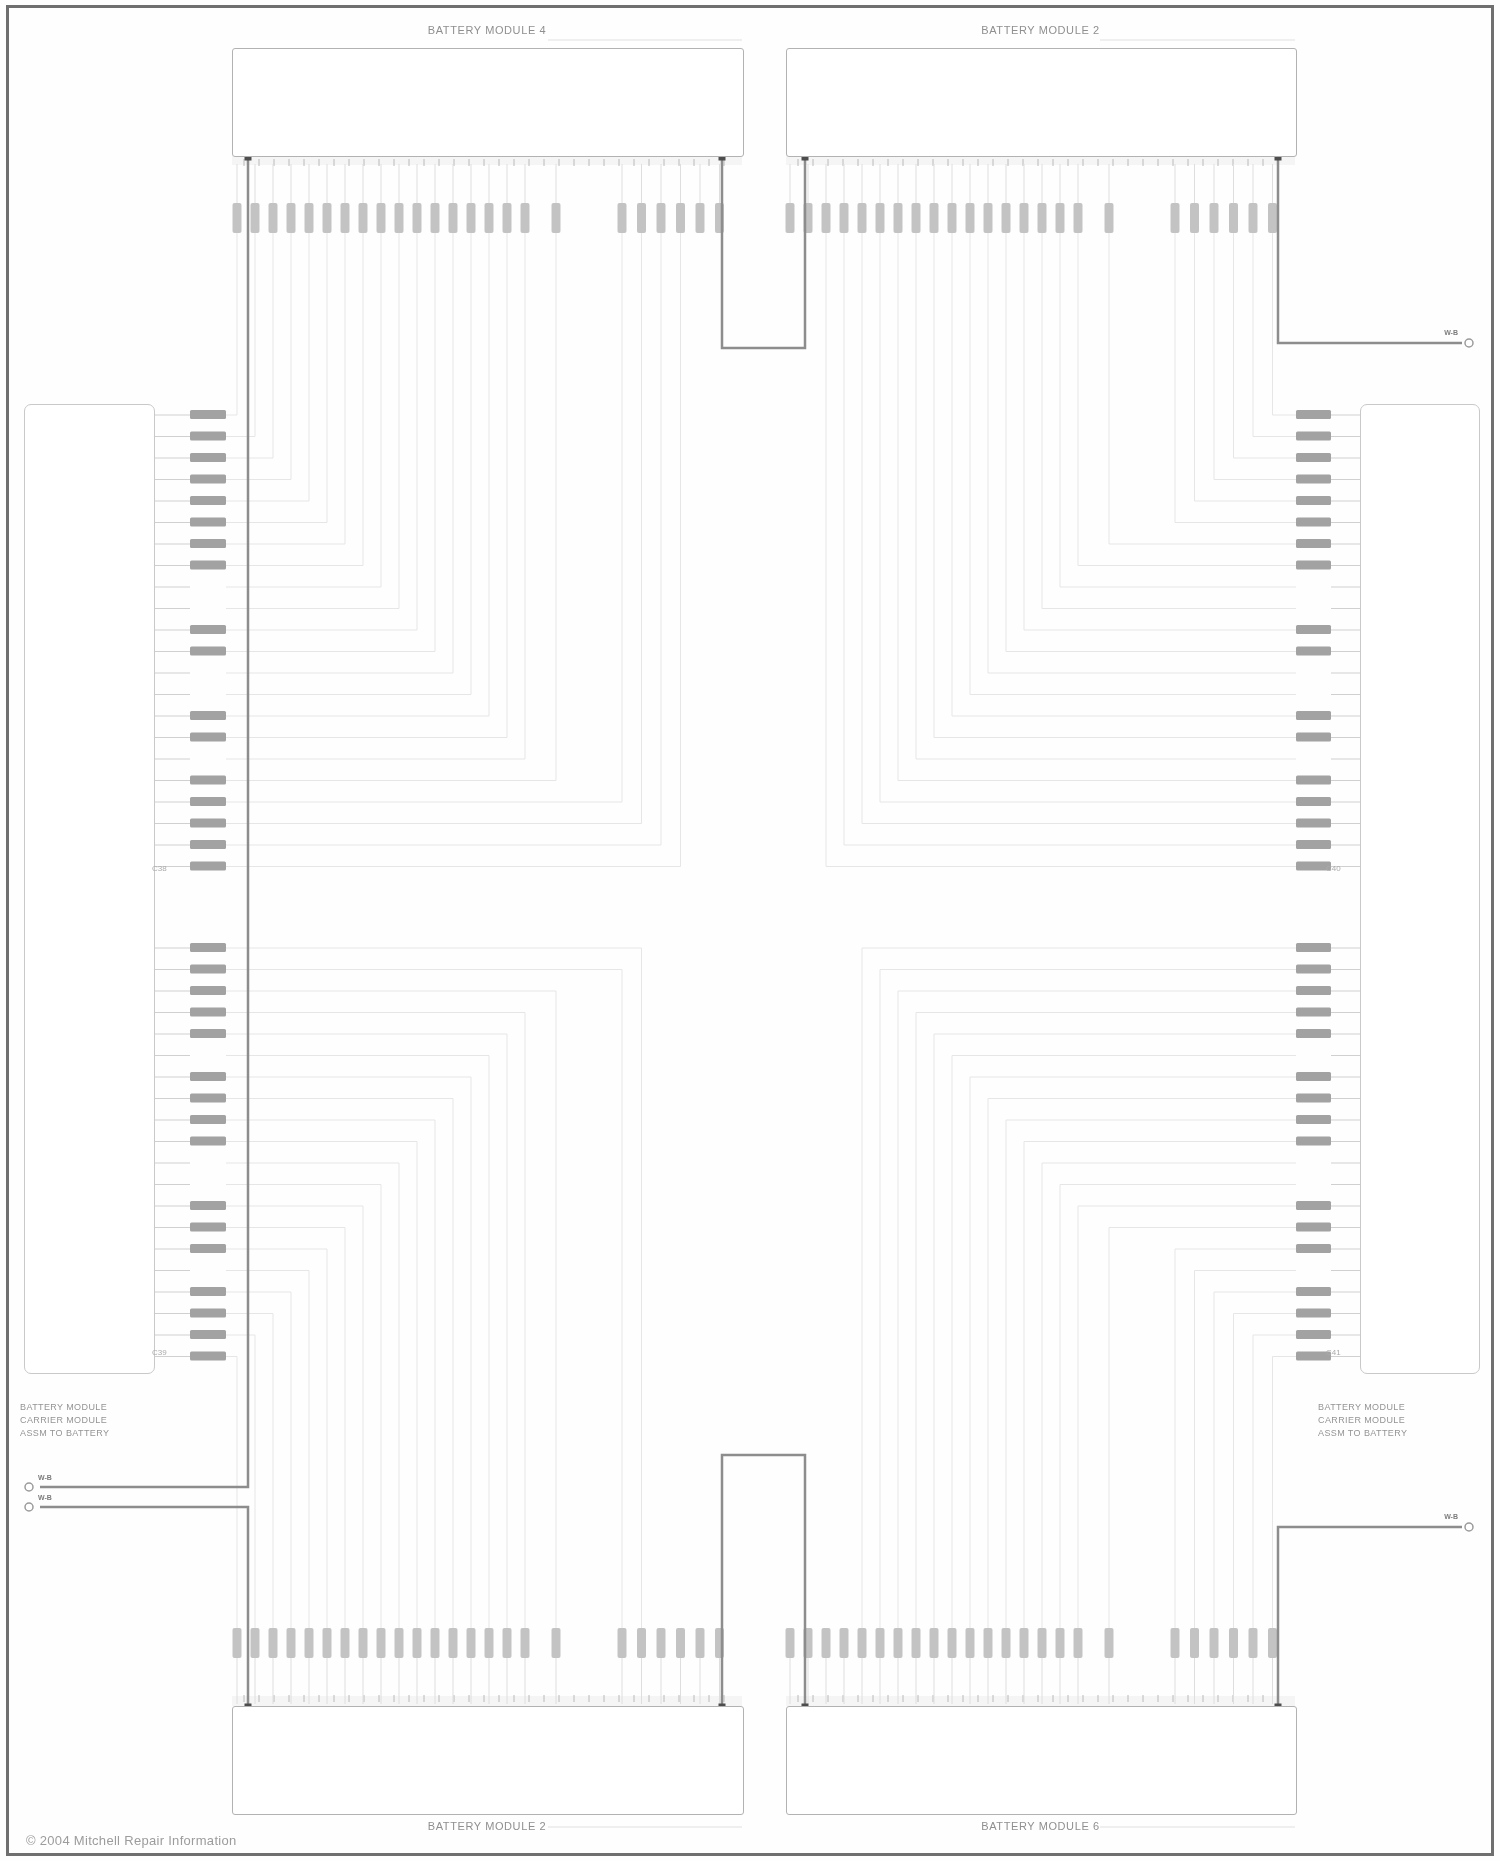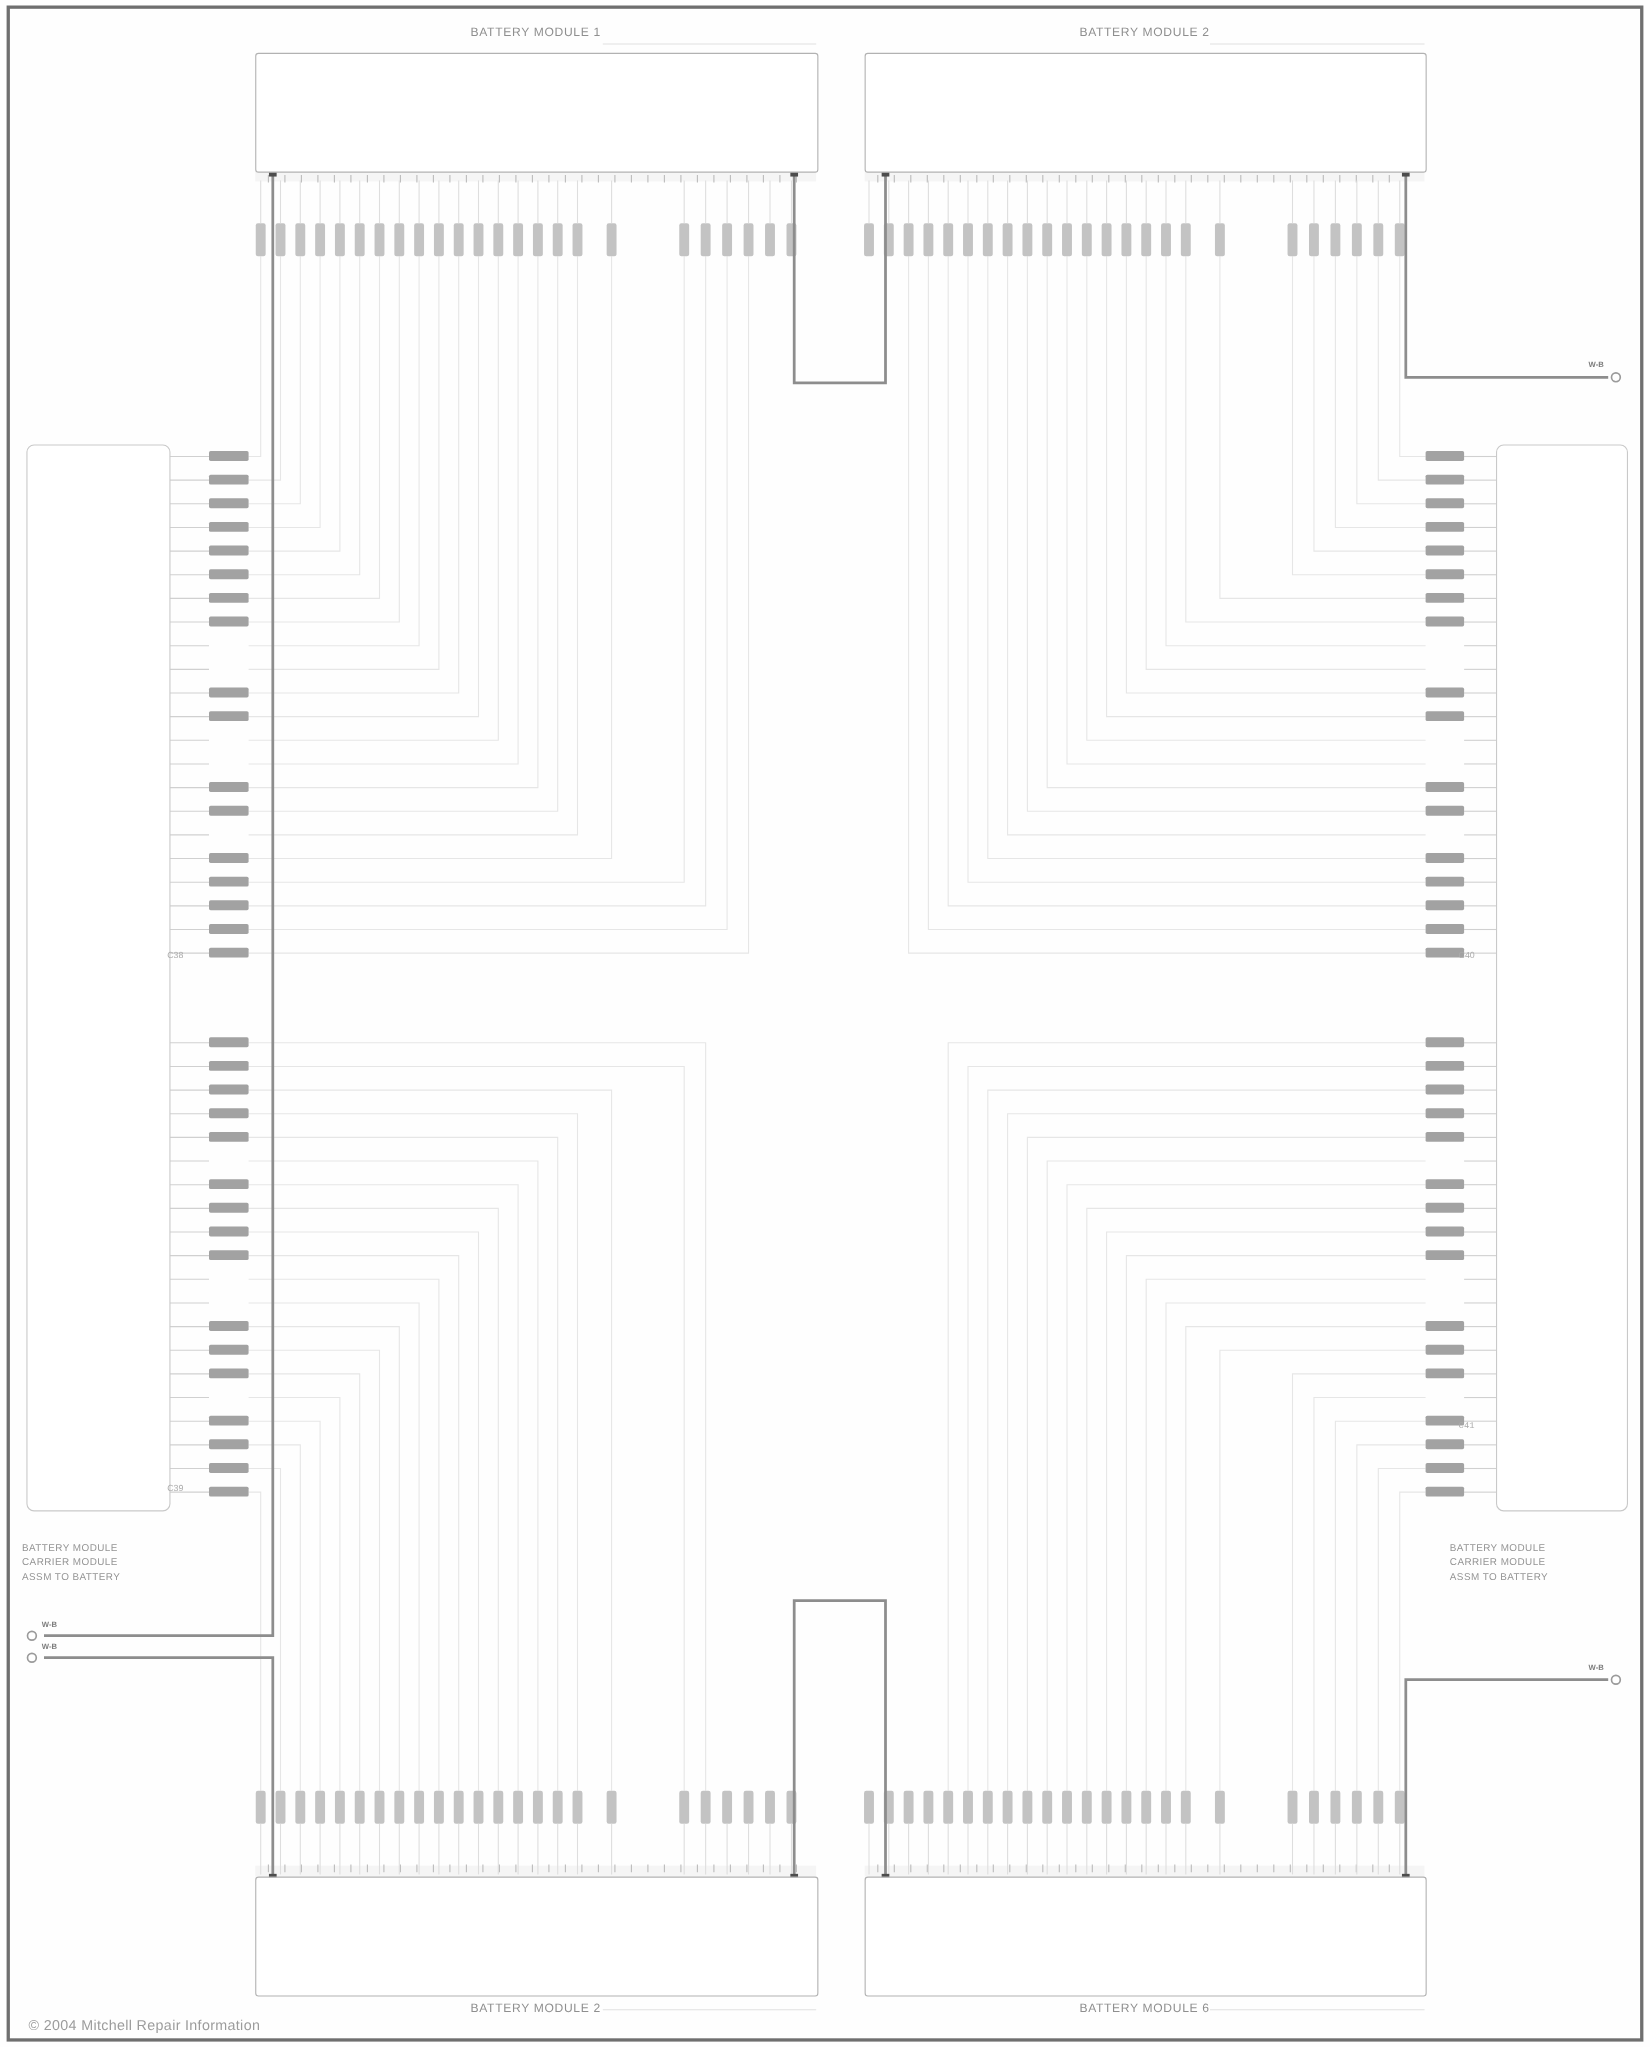--- a/index.html
+++ b/index.html
@@ -720,21 +720,21 @@
     </svg>
 
   <div class="module-box" style="left:232px;top:48px;width:510px;height:107px;"></div>
   <div class="module-box" style="left:786px;top:48px;width:509px;height:107px;"></div>
   <div class="module-box" style="left:232px;top:1706px;width:510px;height:107px;"></div>
   <div class="module-box" style="left:786px;top:1706px;width:509px;height:107px;"></div>
 
   <div class="tall-box" style="left:24px;top:404px;width:129px;height:968px;"></div>
   <div class="tall-box" style="left:1360px;top:404px;width:118px;height:968px;"></div>
 
-  <div class="module-label" style="left:232px;top:24px;width:510px;">BATTERY MODULE 1</div>
+  <div class="module-label" style="left:232px;top:24px;width:510px;">BATTERY MODULE 4</div>
   <div class="module-label" style="left:786px;top:24px;width:509px;">BATTERY MODULE 2</div>
   <div class="module-label" style="left:232px;top:1820px;width:510px;">BATTERY MODULE 2</div>
   <div class="module-label" style="left:786px;top:1820px;width:509px;">BATTERY MODULE 6</div>
 
   <div class="conn-text" style="left:20px;top:1384px;">
     <div>BATTERY MODULE</div>
     <div>CARRIER MODULE</div>
     <div>ASSM TO BATTERY</div>
   </div>
   <div class="conn-text" style="left:1318px;top:1384px;">
@@ -744,16 +744,16 @@
   </div>
 
   <div class="tiny-label stub-label" style="left:1418px;top:329px;">W-B</div>
   <div class="tiny-label stub-label" style="left:1418px;top:1513px;">W-B</div>
   <div class="tiny-label" style="left:38px;top:1474px;">W-B</div>
   <div class="tiny-label" style="left:38px;top:1494px;">W-B</div>
 
   <div class="conn-id" style="left:152px;top:864px;">C38</div>
   <div class="conn-id" style="left:152px;top:1348px;">C39</div>
   <div class="conn-id" style="left:1326px;top:864px;">C40</div>
-  <div class="conn-id" style="left:1326px;top:1292px;font-family:Liberation Mono, monospace;">C41</div>
+  <div class="conn-id" style="left:1326px;top:1348px;">C41</div>
 
   <div class="footer" style="left:26px;top:1833px;">© 2004 Mitchell Repair Information</div>
 </div>
 
 </body></html>

